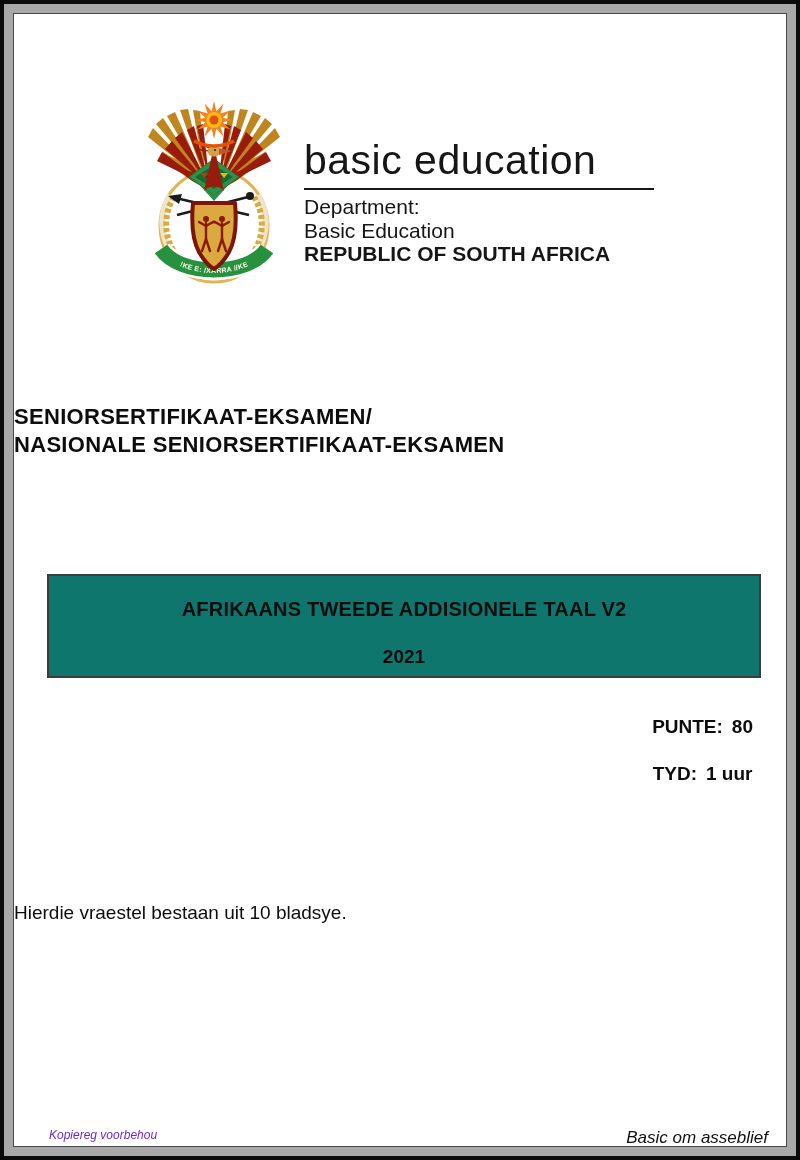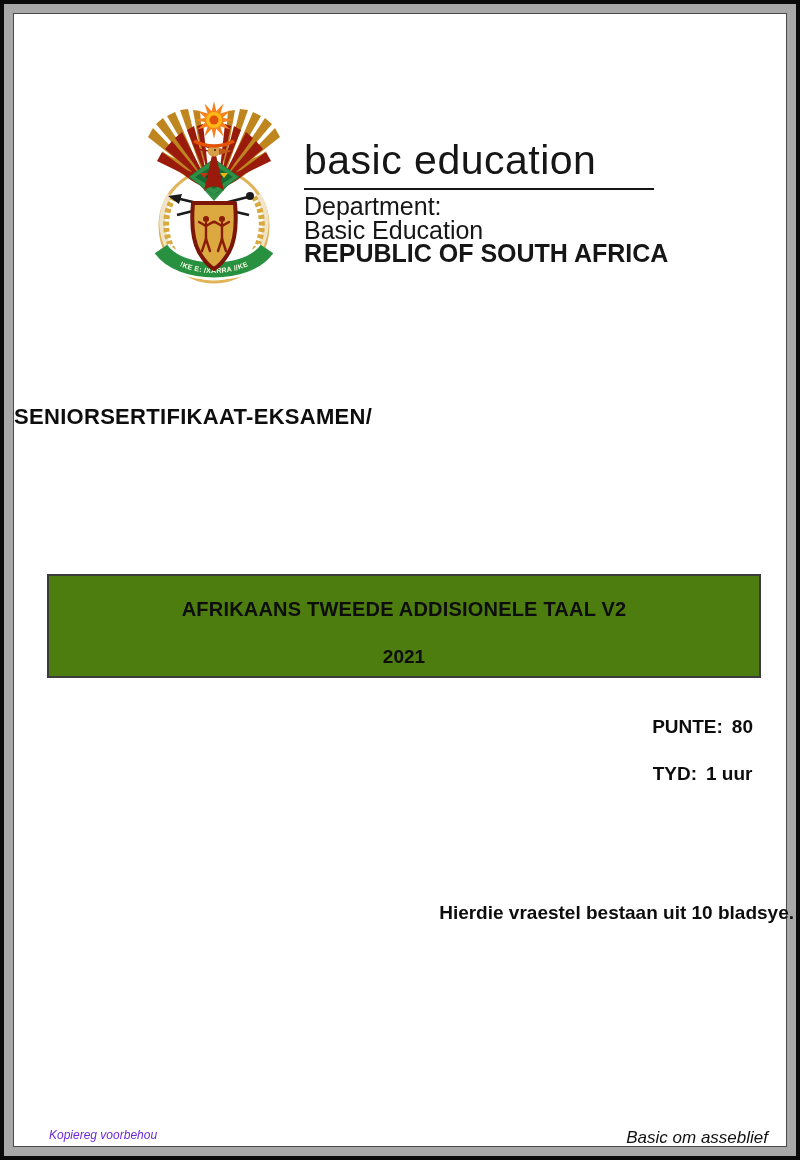--- a/index.html
+++ b/index.html
@@ -10,37 +10,37 @@
   }
   .frame-outer{position:absolute;inset:0;background:#0a0a0a;}
   .frame-gray{position:absolute;inset:4px;background:#a8a8a8;}
   .sheet{position:absolute;inset:9px;border:1px solid #4a4a4a;background:#ffffff;}
   .abs{position:absolute;}
 
   
   .logo-wrap{left:130px;top:85px;width:140px;height:190px;}
   .wordmark{left:290px;top:123px;font-size:41px;font-weight:400;color:#161616;letter-spacing:0.5px;}
   .rule{left:290px;top:174px;width:350px;height:2px;background:#161616;}
-  .dept-block{left:290px;top:181px;font-size:25px;line-height:23.5px;color:#161616;}
+  .dept-block{left:290px;top:181px;font-size:21px;line-height:23.5px;color:#161616;}
   .dept-country{font-weight:bold;}
 
   
   .main-heading{left:0;top:389px;width:780px;
     font-size:22px;font-weight:bold;line-height:28px;color:#0d0d0d;letter-spacing:0.3px;}
 
   .subject-box{left:33px;top:560px;width:710px;height:100px;
-    background:#4d7c0f;border:2px solid #3c3c3c;text-align:center;}
+    background:#0f766e;border:2px solid #3c3c3c;text-align:center;}
   .subject-title{margin-top:22px;font-size:20px;font-weight:bold;color:#0d0d0d;letter-spacing:0.2px;}
   .subject-year{margin-top:25px;font-size:19px;font-weight:bold;color:#0d0d0d;text-align:center;}
 
   .marks-block{right:33px;top:702px;text-align:right;font-size:19px;font-weight:bold;color:#0d0d0d;}
   .marks-row{margin-bottom:25px;text-align:center;}
   .marks-value{margin-left:9px;}
 
-  .page-note{left:0;top:888px;width:780px;text-align:right;font-size:19px;font-weight:bold;color:#0d0d0d;}
+  .page-note{left:0;top:888px;width:780px;text-align:left;font-size:19px;font-weight:normal;color:#0d0d0d;}
 
   .footer-left{left:35px;top:1114px;font-size:12px;font-style:italic;color:#6d28d9;}
   .footer-right{right:18px;top:1114px;font-size:17px;font-style:italic;color:#111;}
 </style>
 </head>
 <body>
 
 <div class="frame-outer">
   <div class="frame-gray">
     <div class="sheet">
@@ -130,20 +130,21 @@
       <div class="abs wordmark">basic education</div>
       <div class="abs rule"></div>
       <div class="abs dept-block">
         <div>Department:</div>
         <div>Basic Education</div>
         <div class="dept-country">REPUBLIC OF SOUTH AFRICA</div>
       </div>
 
       <div class="abs main-heading">
         <div>SENIORSERTIFIKAAT-EKSAMEN/</div>
+        <div>NASIONALE SENIORSERTIFIKAAT-EKSAMEN</div>
       </div>
 
       <div class="abs subject-box">
         <div class="subject-title">AFRIKAANS TWEEDE ADDISIONELE TAAL V2</div>
         <div class="subject-year">2021</div>
       </div>
 
       <div class="abs marks-block">
         <div class="marks-row">
           <span>PUNTE:</span><span class="marks-value">80</span>

